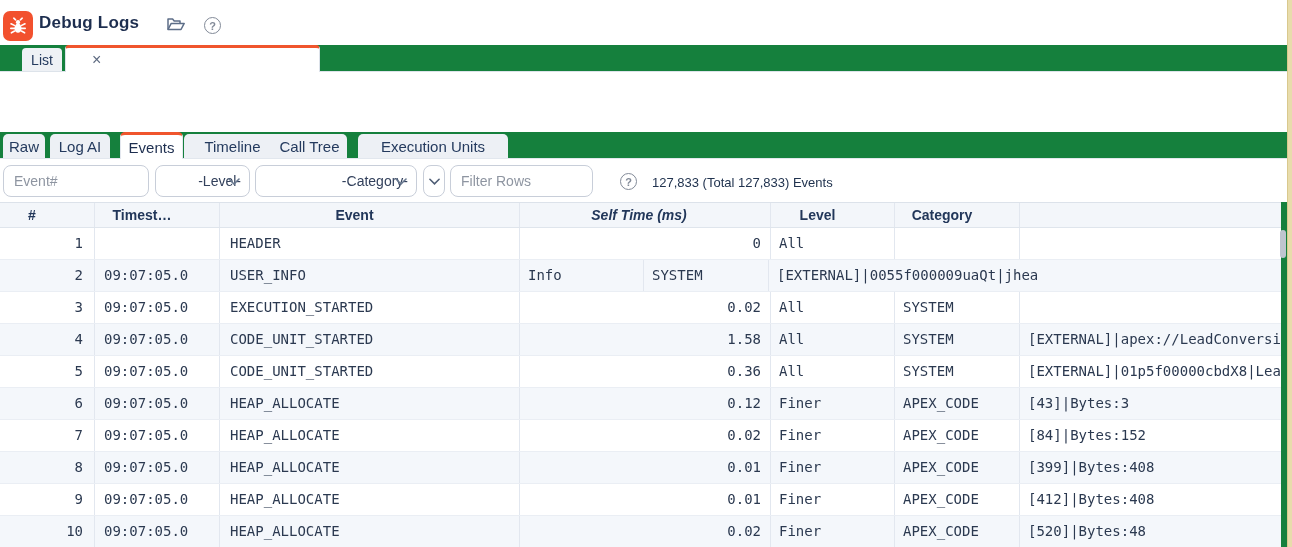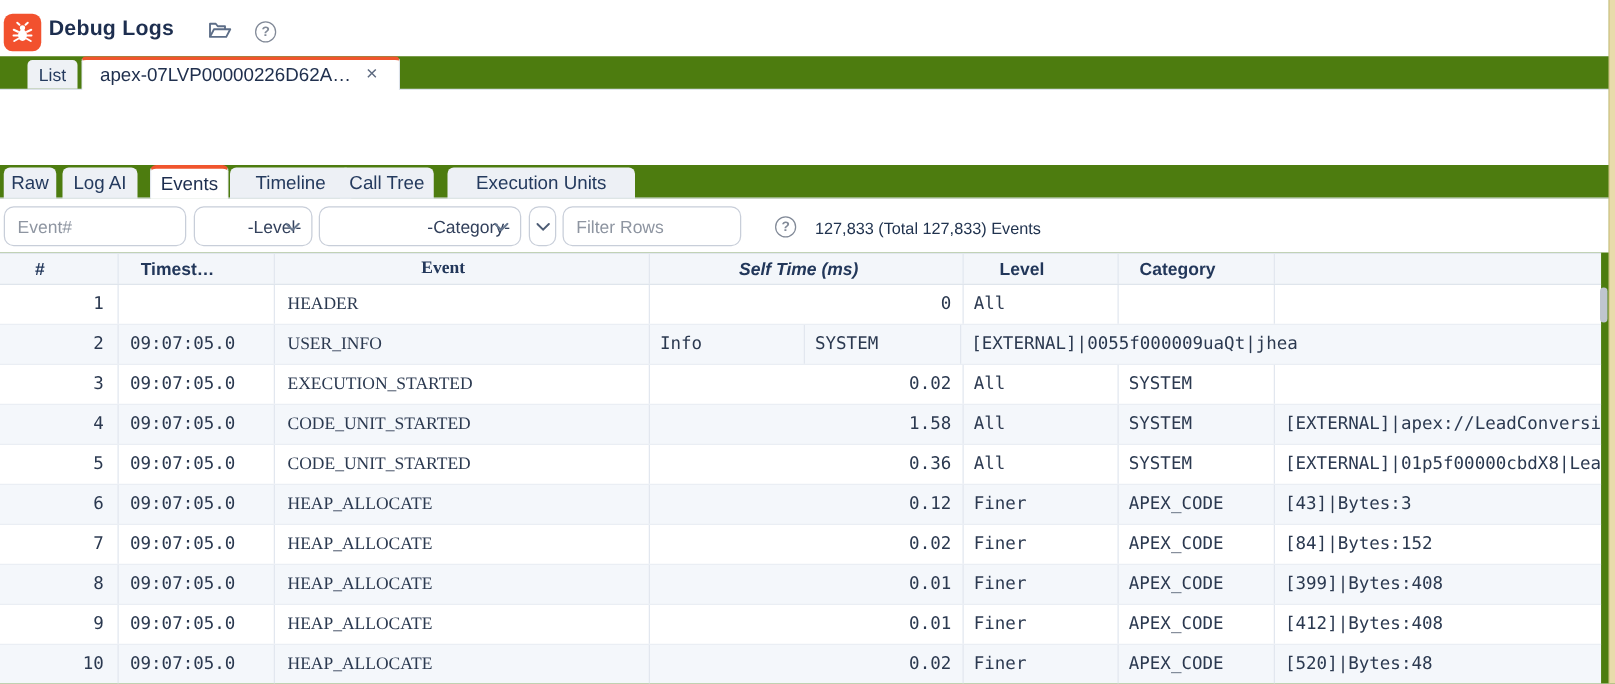--- a/index.html
+++ b/index.html
@@ -1,18 +1,18 @@
 <!DOCTYPE html>
 <html><head>
 <meta charset="utf-8">
 <style>
   * { box-sizing: border-box; margin: 0; padding: 0; }
   html,body { background:#ffffff; }
   body { font-family: "Liberation Sans", sans-serif; }
-  .page { position:relative; width:1292px; height:547px; overflow:hidden; background:#4d7c0f; }
+  .page { position:relative; width:1292px; height:547px; overflow:hidden; background:#15803d; }
 
   
   .top-strip { position:absolute; top:0; left:290px; width:730px; height:3px; background:#e8edf3; }
   .top-strip-light { position:absolute; top:0; left:890px; width:130px; height:3px; background:#f3f6fa; }
 
   
   .edge-strip { position:absolute; top:0; right:0; bottom:0; width:5px; background:#e8dcab; border-left:1px solid #d9c98e; z-index:40; }
 
   
   .app-header { position:absolute; top:0; left:0; right:5px; height:45px; background:#fff; }
@@ -68,21 +68,21 @@
 
   
   .table { position:absolute; top:202px; left:0; width:1281px; bottom:0; overflow:hidden; font-family:"DejaVu Sans Mono", monospace; }
   .thead { display:flex; height:26px; background:#f3f6fa; border-top:1px solid #dce2ea; border-bottom:1px solid #dfe5ec; font-family:"Liberation Sans",sans-serif; font-weight:bold; font-size:14px; color:#22375a; }
   .thead .tcell { line-height:24px; text-align:center; padding:0 30px 0 0; }
   .trow { display:flex; height:32px; border-bottom:1px solid #eaeef4; background:#fff; font-size:14px; color:#2b3950; cursor:pointer; }
   .trow.alt { background:#f4f7fb; }
   .tcell { line-height:31px; white-space:nowrap; overflow:hidden; border-right:1px solid #e2e7ef; }
   .c0{width:95px; text-align:right; padding-right:11px;}
   .c1{width:125px; padding-left:9px;}
-  .c2{width:300px; padding-left:10px;font-family:Liberation Serif, serif;}
+  .c2{width:300px; padding-left:10px;}
   .c3{width:251px; text-align:right; padding-right:9px;}
   .c4{width:124px; padding-left:8px;}
   .c5{width:125px; padding-left:8px;}
   .c6{flex:1; padding-left:8px; border-right:none;}
   .thead .c0{padding-right:30px;} .thead .c3{padding-right:12px;font-style:italic;}
 
   
   .vscroll { position:absolute; top:229px; bottom:0; right:6px; width:6px; z-index:30; }
   .vthumb { position:absolute; top:1px; left:0; width:6px; height:28px; background:#bfc5cf; border-radius:3px; cursor:grab; }
 
@@ -115,21 +115,20 @@
     </span>
     <span class="qmark help-pos">?</span>
   </header>
 
   <div class="ws-tabs">
     <span class="overflow-tri">▽</span>
     <div class="ws-tab list">
       <span>List</span>
     </div>
     <div class="ws-tab active">
-      <span>apex-07LVP00000226D62A…</span>
       <span class="tab-close">×</span>
     </div>
   </div>
   <div class="ws-line"></div>
 
   <section class="log-head">
     <h1 class="log-title">apex-07LVP00000226D62AI.log</h1>
     <span class="badge err">Errors (3)</span>
     <span class="badge size">12.96 MB</span>
     <span class="badge dur">15.7s</span>

